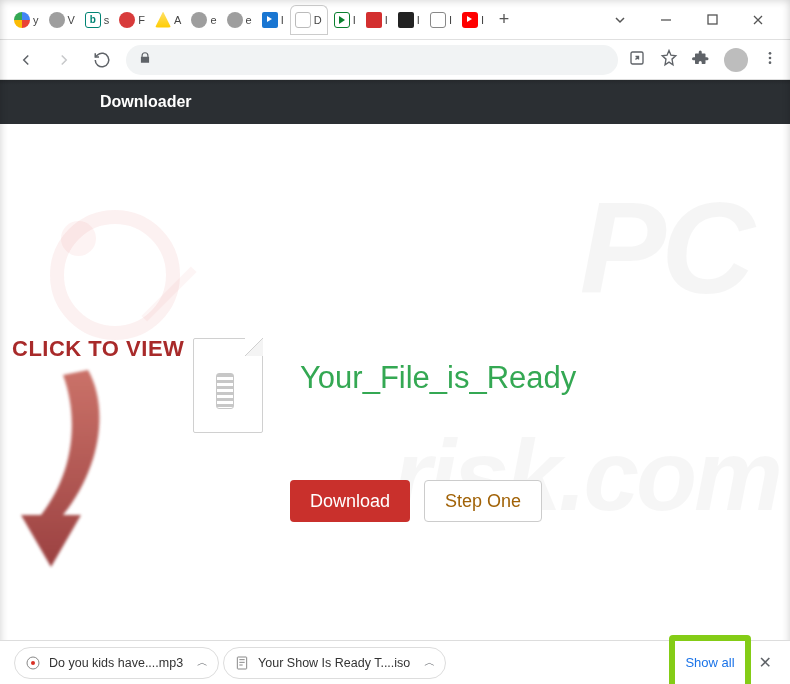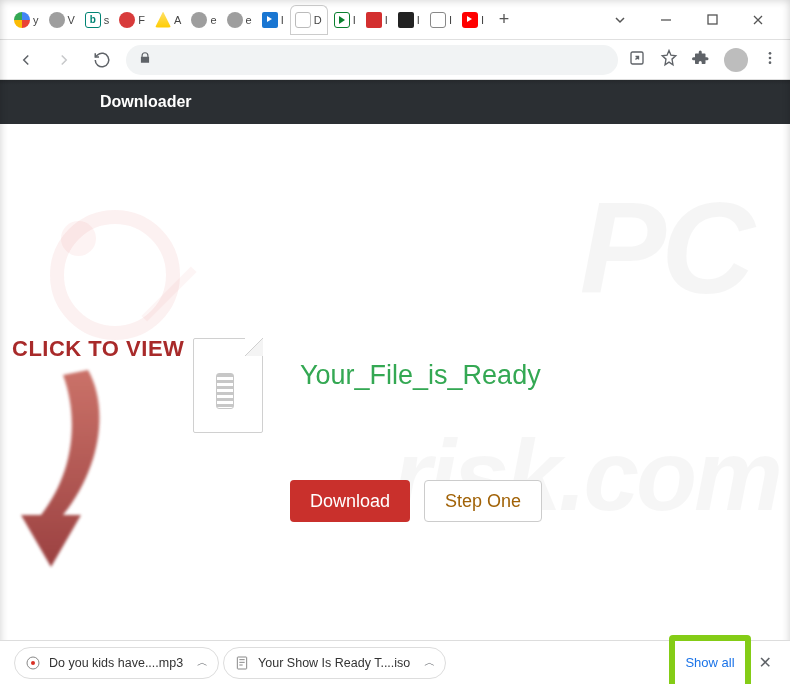--- a/index.html
+++ b/index.html
@@ -53,21 +53,21 @@
   .wmcircle:after { content:""; position:absolute; width: 70px; height: 8px; background: rgba(220,80,80,.06); bottom: 28px; right: -38px; transform: rotate(-45deg); }
 
   .clicktoview { position: absolute; left: 12px; top: 250px; font-size: 22px; font-weight: 700; color: #a82a2a; font-family: Impact, Arial Black, sans-serif; letter-spacing: .5px; margin-top: 6px; }
   .arrow { position: absolute; left: 8px; top: 285px; width: 110px; height: 210px; }
   .arrow svg { filter: blur(1.5px); opacity: .85; }
 
   .zipicon { position: absolute; left: 193px; top: 258px; width: 70px; height: 95px; background: #fff; border: 1px solid #d0d0d0; border-radius: 2px; }
   .zipicon:before { content:""; position:absolute; right:-1px; top:-1px; width: 18px; height: 18px; background: linear-gradient(135deg, #fff 49%, #d0d0d0 50%, #f4f4f4 52%); }
   .zipicon:after { content:""; position:absolute; left: 22px; top: 34px; width: 16px; height: 34px; background: repeating-linear-gradient(#c7c7c7 0 3px, #fff 3px 6px); border: 1px solid #c7c7c7; border-radius: 3px; }
 
-  .filetitle { position: absolute; left: 300px; top: 280px; font-size: 27px; color: #34a853; }
+  .filetitle { position: absolute; left: 300px; top: 280px; font-size: 31px; color: #34a853; }
 
   .buttons { position: absolute; left: 290px; top: 400px; display: flex; gap: 14px; }
   .btn { height: 42px; padding: 0 20px; border-radius: 4px; font-size: 18px; display: flex; align-items: center; justify-content: center; cursor: pointer; }
   .btn-red { background: #c9302c; color: #fff; border: none; }
   .btn-grey { background: #fff; color: #a16207; border: 1px solid #ccc; }
 
   
   .dlbar { position: absolute; bottom: 0; left: 0; right: 0; height: 44px; background: #fff; border-top: 1px solid #ddd; display: flex; align-items: center; padding: 0 14px; gap: 4px; z-index: 5; }
   .dlitem { height: 32px; border: 1px solid #ddd; border-radius: 16px; display: flex; align-items: center; padding: 0 10px; gap: 8px; font-size: 12.5px; color: #333; cursor: pointer; background: #fff; }
   .dlfileicon { width: 16px; height: 16px; display:inline-block; }

